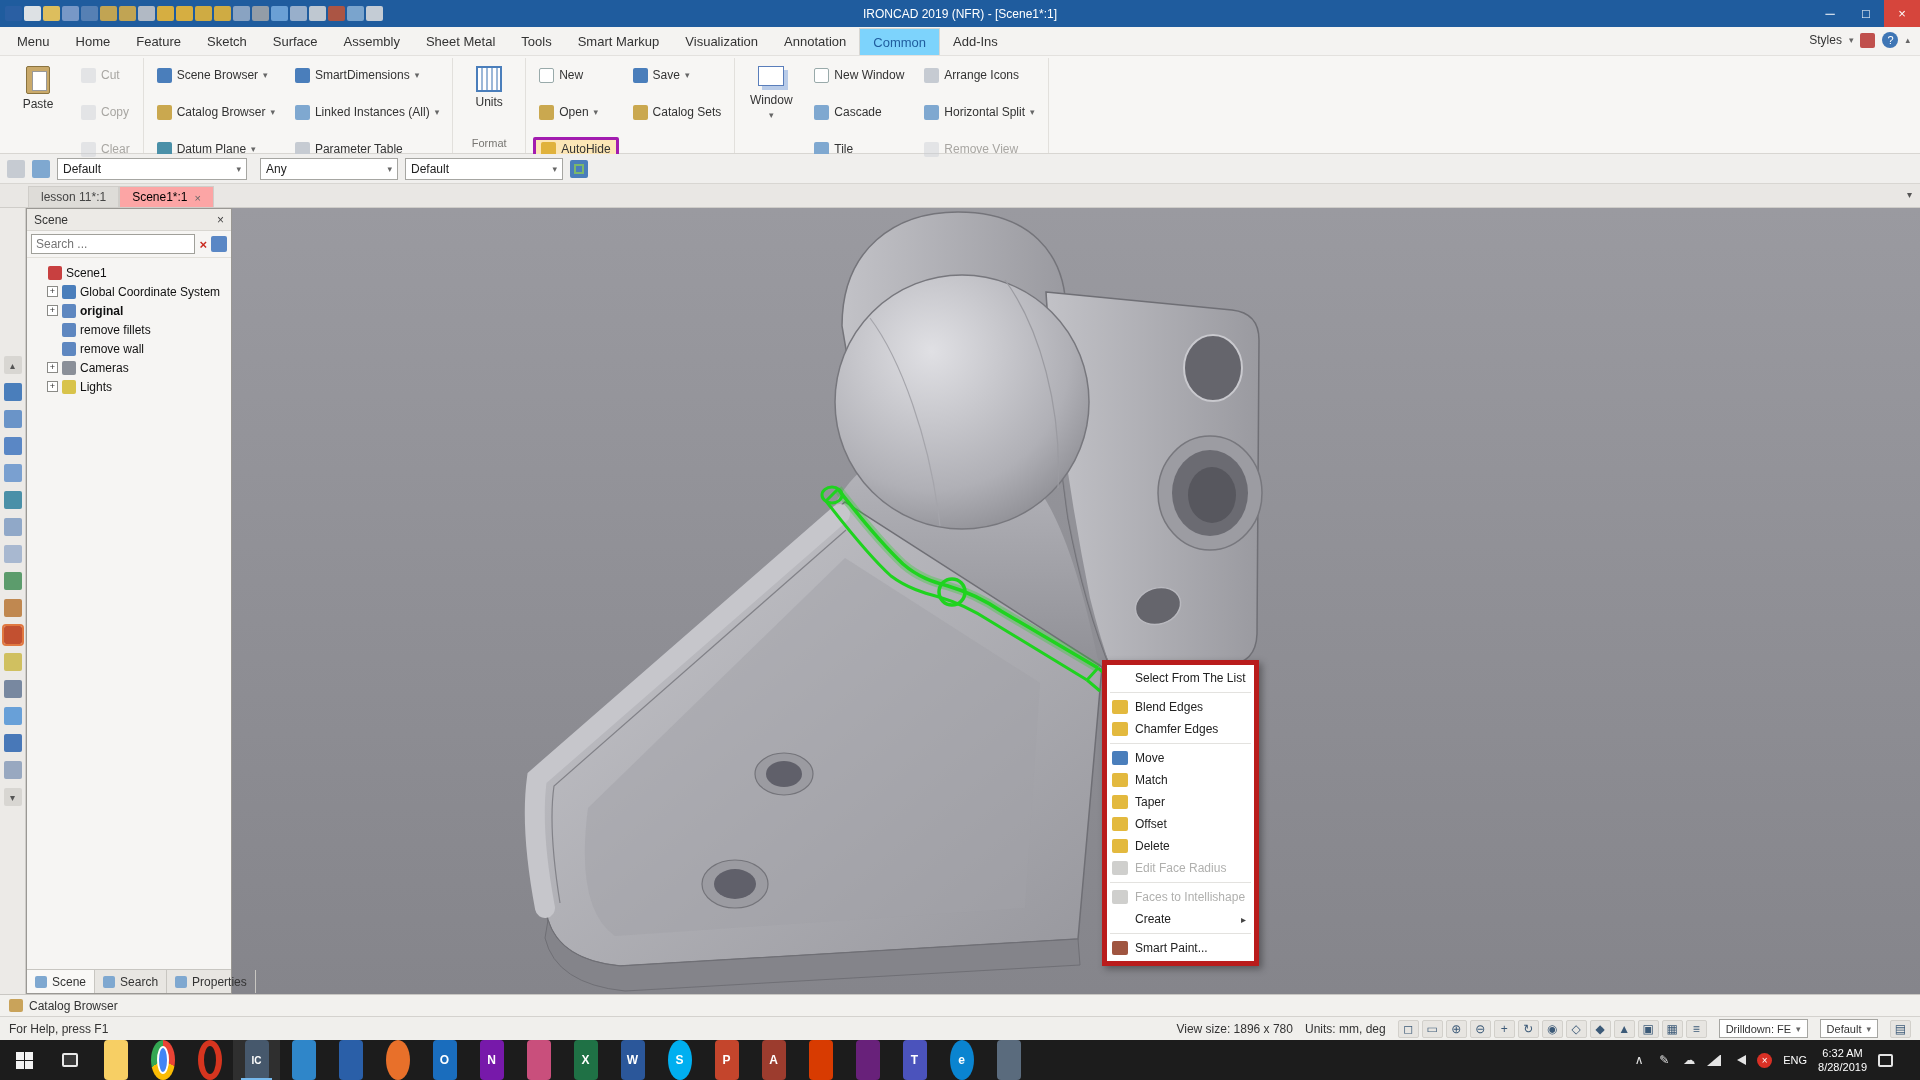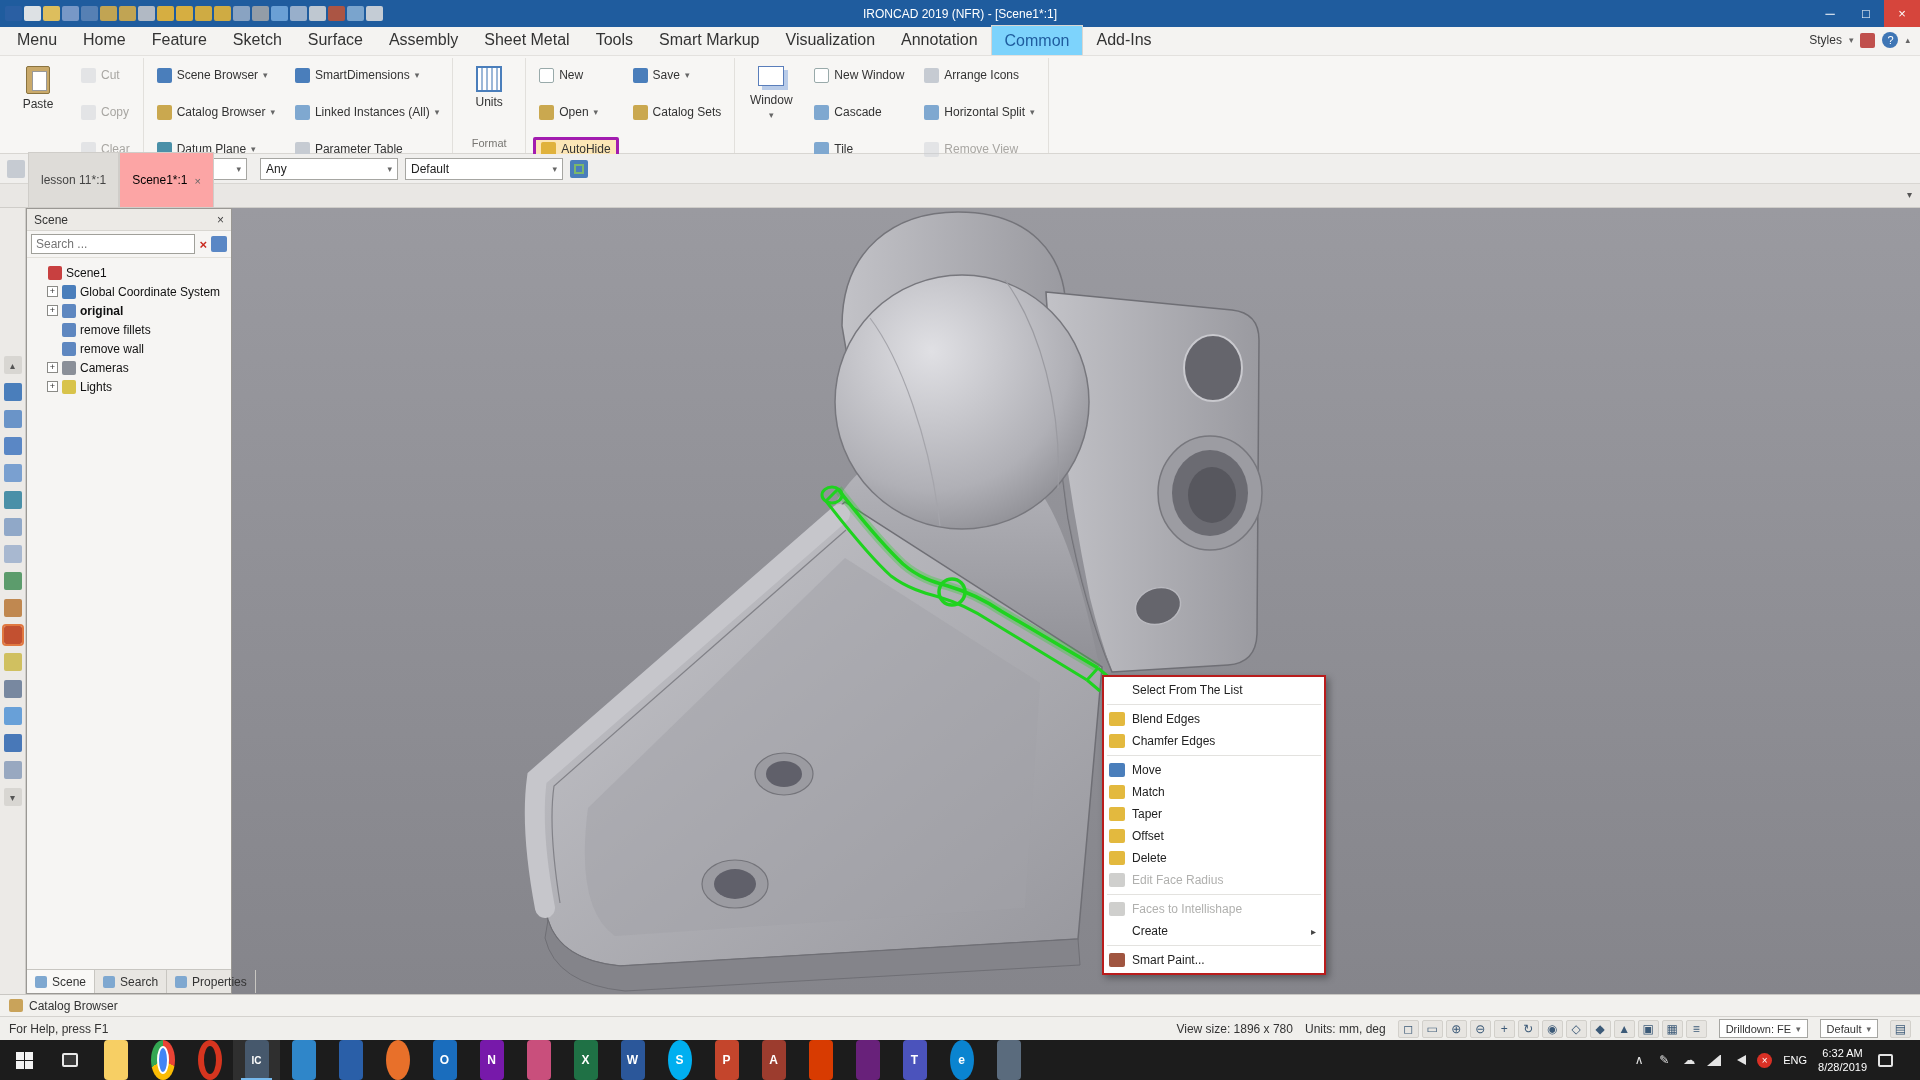--- a/index.html
+++ b/index.html
@@ -12,21 +12,21 @@
   .qat{display:flex;gap:2px;padding-left:5px;align-items:center}
   .qicon{width:17px;height:15px;border-radius:2px;font-size:9px;color:#fff;display:inline-flex;align-items:center;justify-content:center;opacity:.95}
   .tb-title{position:absolute;left:50%;transform:translateX(-50%);font-size:12px}
   .win-btns{margin-left:auto;display:flex;height:100%}
   .win-btn{width:36px;height:100%;display:flex;align-items:center;justify-content:center;font-size:13px;color:#fff}
   .win-btn.close{background:#d6453c}
 
   
   .menubar{height:29px;background:#f4f3f1;display:flex;align-items:flex-end;border-bottom:1px solid #e3e1de;position:relative;flex:none}
   .mtabs{display:flex;padding-left:4px}
-  .mtab{padding:6px 13px 5px;font-size:16px;color:#333;white-space:nowrap}
+  .mtab{padding:6px 13px 5px;font-size:13px;color:#333;white-space:nowrap}
   .mtab.active{background:#7dd3fc;color:#1f5c9e;border:1px solid #d8d6d2;border-bottom:none}
   .styles-area{position:absolute;right:10px;top:5px;display:flex;align-items:center;gap:7px;color:#333}
   .help-circ{width:16px;height:16px;border-radius:50%;background:#3f76b5;color:#fff;font-size:11px;display:flex;align-items:center;justify-content:center}
   .dd{font-size:9px;color:#666}
 
   
   .ribbon{height:98px;background:#f7f6f4;display:flex;border-bottom:1px solid #d8d6d2;padding:2px 2px 0;flex:none}
   .rgroup{display:flex;flex-direction:column;border-right:1px solid #e2e0dc;padding:0 7px}
   .rbody{flex:1;display:flex;gap:8px;padding-top:3px}
   .rlabel{text-align:center;font-size:11px;color:#787672;padding:3px 0 4px}
@@ -47,21 +47,21 @@
   .units-ico{width:26px;height:26px;border:2px solid #4a7ebb;background:repeating-linear-gradient(90deg,#fff 0 3px,#9cb8d8 3px 5px)}
   .window-ico{width:26px;height:20px;background:#fff;border:1px solid #5a7ebb;box-shadow:4px 4px 0 #b8cbe8;margin-bottom:4px}
 
   
   .toolbar{height:30px;background:#f0efed;border-bottom:1px solid #d8d6d2;display:flex;align-items:center;gap:7px;padding:0 7px;flex:none}
   .tico{width:18px;height:18px;border-radius:2px}
   .tb-select{height:22px;background:#fff;border:1px solid #a6a6a2;display:flex;align-items:center;justify-content:space-between;padding:0 5px;font-size:12px;color:#222}
 
   
   .doctabs{height:24px;background:#e9e7e4;display:flex;align-items:flex-end;padding-left:28px;border-bottom:1px solid #cfcdc9;position:relative;flex:none}
-  .dtab{padding:20px 12px;font-size:12px;color:#444;border:1px solid #cfcdc9;border-bottom:none;background:#dedcd8;display:flex;gap:7px;align-items:flex-end;white-space:nowrap}
+  .dtab{padding:3px 12px;font-size:12px;color:#444;border:1px solid #cfcdc9;border-bottom:none;background:#dedcd8;display:flex;gap:7px;align-items:flex-end;white-space:nowrap}
   .dtab.active{background:#fca5a5;color:#000}
   .dtab .x{color:#666;font-size:11px}
   .dt-scroll{position:absolute;right:8px;top:5px;color:#555;font-size:10px}
 
   
   .main{flex:1;position:relative;overflow:hidden}
   .viewport{position:absolute;inset:0;background:linear-gradient(#9a9aa0,#85858b)}
   svg.model{position:absolute;left:0;top:0;width:1920px;height:786px}
   .lstrip{position:absolute;left:0;top:0;bottom:0;width:26px;background:#eceae7;border-right:1px solid #cfcdc9;display:flex;flex-direction:column;align-items:center;padding-top:148px;gap:9px;z-index:3}
   .ls-ico{width:18px;height:18px;border-radius:2px;font-size:10px;color:#fff;display:flex;align-items:center;justify-content:center;flex:none}
@@ -79,21 +79,21 @@
   .tree-row{display:flex;align-items:center;height:19px;gap:4px;white-space:nowrap}
   .expander{width:11px;height:11px;border:1px solid #8a8a86;background:#fff;font-size:9px;line-height:9px;text-align:center;color:#333;flex:none}
   .expander.none{border:none;background:transparent}
   .tree-ico{width:14px;height:14px;border-radius:2px;flex:none}
   .sp-tabs{height:24px;display:flex;border-top:1px solid #c8c6c1;background:#e8e6e2;align-items:stretch}
   .sp-tab{display:flex;align-items:center;gap:5px;padding:0 8px;color:#333;border-right:1px solid #c8c6c1}
   .sp-tab.active{background:#f9f8f6}
   .sp-tab .ticon{width:12px;height:12px;border-radius:2px;background:#7fa8d0}
 
   
-  .ctxmenu{position:absolute;left:1102px;top:467px;width:224px;background:#fff;border:2px solid #b91c1c;box-shadow:3px 3px 7px rgba(0,0,0,.35);z-index:10;padding:2px 0}
+  .ctxmenu{position:absolute;left:1102px;top:452px;width:157px;background:#fff;border:5px solid #b91c1c;box-shadow:3px 3px 7px rgba(0,0,0,.35);z-index:10;padding:2px 0}
   .cm-item{display:flex;align-items:center;height:22px;padding:0 8px 0 5px;font-size:12px;color:#222;white-space:nowrap}
   .cm-ico{width:16px;height:14px;margin-right:7px;border-radius:2px;flex:none}
   .cm-item.disabled{color:#b0b0ae}
   .cm-sep{height:1px;background:#e3e2df;margin:3px 3px}
   .cm-sub{margin-left:auto;font-size:10px;color:#444}
 
   
   .catalogbar{height:22px;background:#f2f1ee;border-top:1px solid #c9c7c3;display:flex;align-items:center;gap:6px;padding:0 9px;color:#333;flex:none}
   .cb-ico{width:14px;height:13px;background:#c9a35a;border-radius:2px}
   .helpbar{height:24px;background:#f0efec;border-top:1px solid #d4d2ce;display:flex;align-items:center;color:#333;padding:0 9px;gap:10px;flex:none}

